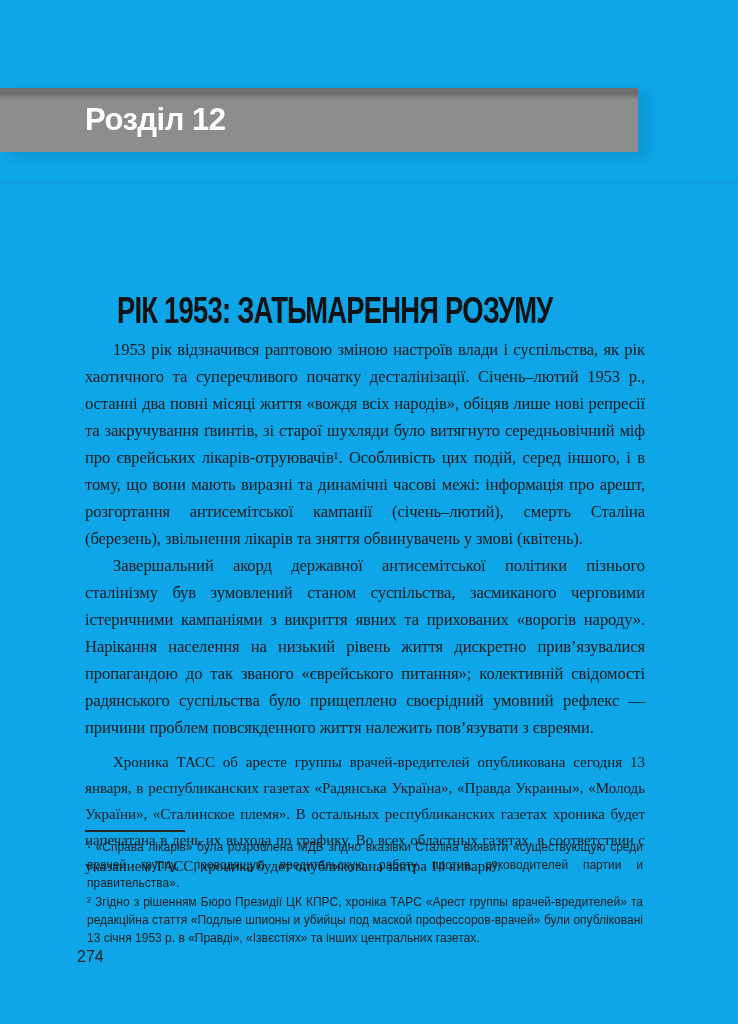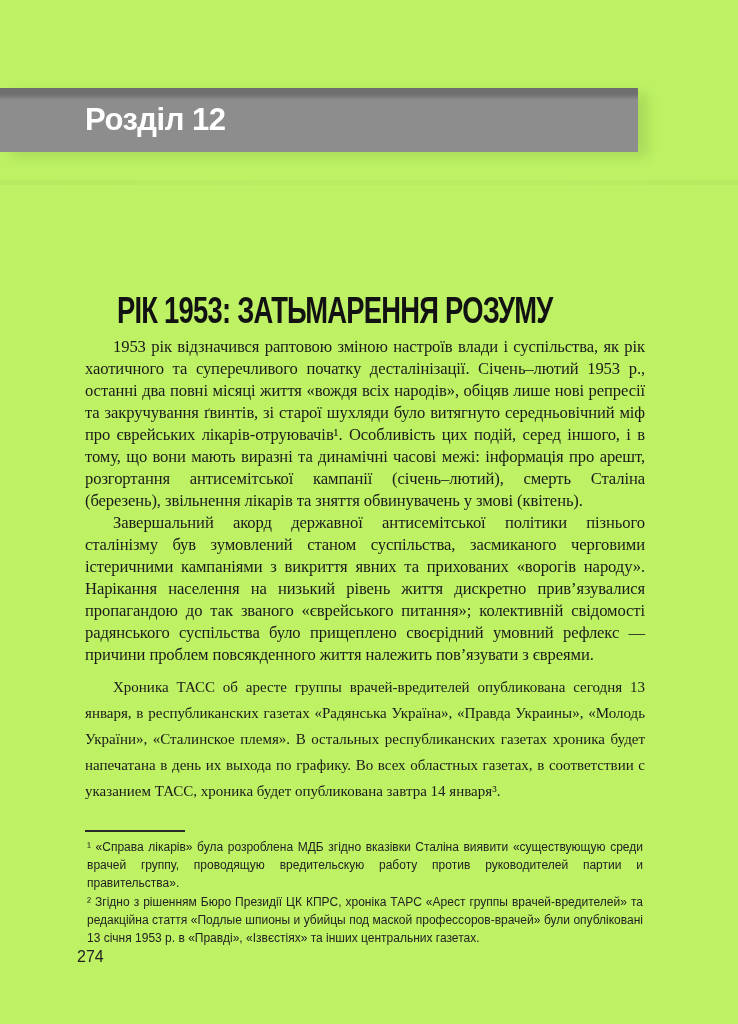--- a/index.html
+++ b/index.html
@@ -1,19 +1,19 @@
 <!DOCTYPE html>
 <html lang="uk"><head>
 <meta charset="utf-8">
 <style>
   html,body{margin:0;padding:0;background:#ffffff;}
   .page{
     position:relative;
     width:738px;height:1024px;
-    background:#bef264;
+    background:#0ea5e9;
     overflow:hidden;
     font-family:"Liberation Serif", serif;
     color:#1a1a1a;
   }
   
   .chapter-bar{
     position:absolute;left:0;top:88px;
     width:638px;height:64px;
     background:linear-gradient(#6f6f6f 0px,#6f6f6f 6px,#8d8d8d 12px,#8d8d8d 100%);
     display:flex;align-items:center;
@@ -44,21 +44,21 @@
     transform-origin:left center;
     color:#121212;
   }
   
   .body-text{
     position:absolute;left:85px;top:336px;width:560px;
   }
   .para{
     margin:0;
     font-size:16.6px;
-    line-height:22px;
+    line-height:27px;
     text-align:justify;
     text-indent:28px;
     letter-spacing:-0.1px;
     color:#1a1a1a;
   }
   .quote{
     margin:8px 0 8px 0;
     font-size:15px;
     line-height:26px;
     text-align:justify;

